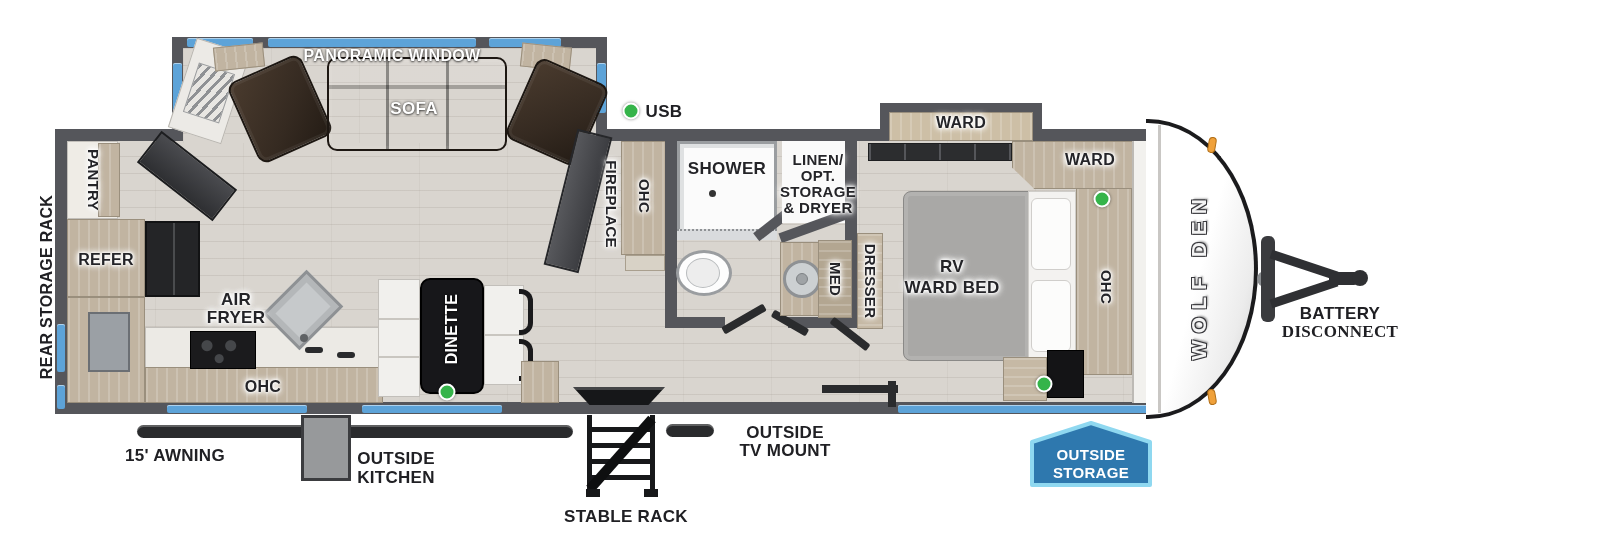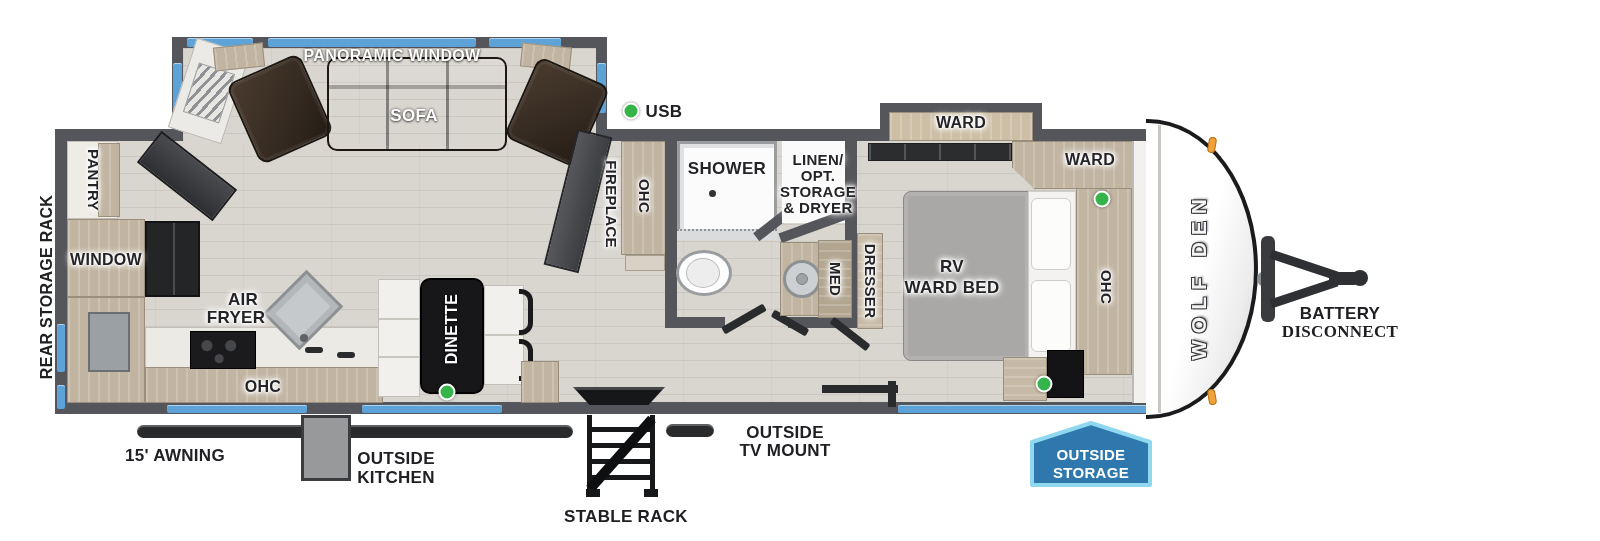--- a/index.html
+++ b/index.html
@@ -64,47 +64,47 @@
   <div class="abs" style="left:181px;top:15px;width:56px;height:94px;background:#eceae6;border:1px solid #b9b6b0;transform:rotate(18deg);"></div>
   <div class="abs" style="left:190px;top:38px;width:38px;height:52px;transform:rotate(18deg);background:repeating-linear-gradient(115deg,#8f9194 0 3px,#e8e6e2 3px 8px);border:1px solid #9a9c9e;"></div>
   <div class="tan" style="left:214px;top:16px;width:50px;height:24px;transform:rotate(-6deg);"></div>
   <div class="tan" style="left:521px;top:16px;width:50px;height:24px;transform:rotate(6deg);"></div>
   <div class="brown" style="left:240px;top:36px;width:80px;height:88px;transform:rotate(-24deg);"></div>
   <div class="brown" style="left:518px;top:39px;width:78px;height:88px;transform:rotate(24deg);"></div>
   <div class="brown" style="left:327px;top:28px;width:180px;height:94px;
        background-image:linear-gradient(180deg,rgba(255,255,255,.08) 0 26px,rgba(0,0,0,.25) 26px 30px,transparent 30px),
                         repeating-linear-gradient(90deg,transparent 0 57px,rgba(0,0,0,.4) 57px 60px);"></div>
   <div class="lbl white" style="left:392px;top:27px;">PANORAMIC WINDOW</div>
-  <div class="lbl white s17" style="left:414px;top:86px;text-align:center;">SOFA</div>
+  <div class="lbl white s17" style="left:414px;top:79px;text-align:center;">SOFA</div>
 
   <div class="dot" style="left:631px;top:82px;"></div>
   <div class="lbl plain s17" style="left:664px;top:82px;">USB</div>
 
   <div class="whitebox" style="left:67px;top:112px;width:51px;height:78px;background:#efece6;"></div>
   <div class="tan" style="left:98px;top:114px;width:22px;height:74px;"></div>
   <div class="lbl v90 s15" style="left:93px;top:151px;">PANTRY</div>
 
   <div class="tan" style="left:67px;top:190px;width:78px;height:78px;"></div>
   <div class="abs" style="left:145px;top:192px;width:55px;height:76px;background:#242527;border:2px solid #121314;
        background-image:linear-gradient(90deg,transparent 0 26px,#4a4c4e 26px 28px,transparent 28px);"></div>
-  <div class="lbl" style="left:106px;top:231px;">WINDOW</div>
+  <div class="lbl" style="left:106px;top:231px;">REFER</div>
 
   <div class="abs" style="left:139px;top:127px;width:96px;height:40px;background:linear-gradient(180deg,#4a4b4f,#2e2f32);border:2px solid #1c1d1f;transform:rotate(38deg);"></div>
 
   <div class="tan" style="left:67px;top:268px;width:78px;height:106px;"></div>
   <div class="abs" style="left:88px;top:283px;width:42px;height:60px;background:#9ba0a5;border:2px solid #6b6f74;"></div>
   <div class="whitebox" style="left:145px;top:298px;width:238px;height:42px;background:#eceae5;"></div>
   <div class="tan" style="left:145px;top:338px;width:238px;height:36px;"></div>
   <div class="abs" style="left:190px;top:302px;width:66px;height:38px;background-color:#1b1b1d;border:1px solid #000;
        background-image:radial-gradient(circle at 25% 38%,#45474a 0 5px,transparent 6px),radial-gradient(circle at 62% 38%,#45474a 0 5px,transparent 6px),radial-gradient(circle at 44% 74%,#45474a 0 4px,transparent 5px);"></div>
   <div class="abs" style="left:277px;top:250px;width:52px;height:62px;transform:rotate(45deg);background:#c6c9cb;border:3px solid #8e9194;box-shadow:inset 0 0 0 6px #b4b7b9;"></div>
   <div class="abs" style="left:300px;top:305px;width:8px;height:8px;border-radius:50%;background:#5f6265;"></div>
   <div class="dark" style="left:305px;top:318px;width:18px;height:6px;border-radius:3px;"></div>
   <div class="dark" style="left:337px;top:323px;width:18px;height:6px;border-radius:3px;"></div>
-  <div class="lbl s17" style="left:243px;top:270px;">AIR</div>
+  <div class="lbl s17" style="left:236px;top:270px;">AIR</div>
   <div class="lbl s17" style="left:236px;top:288px;">FRYER</div>
   <div class="lbl" style="left:263px;top:358px;">OHC</div>
 
   <div class="whitebox" style="left:378px;top:250px;width:42px;height:118px;
        background-image:linear-gradient(180deg,transparent 0 38px,#c9c6c0 38px 40px,transparent 40px 76px,#c9c6c0 76px 78px,transparent 78px);"></div>
   <div class="abs" style="left:420px;top:249px;width:64px;height:116px;background:#17171a;border-radius:10px;border:2px solid #000;"></div>
   <div class="lbl v270 white" style="left:452px;top:300px;">DINETTE</div>
   <div class="whitebox" style="left:484px;top:256px;width:40px;height:100px;
        background-image:linear-gradient(180deg,transparent 0 48px,#c9c6c0 48px 50px,transparent 50px);"></div>
   <div class="abs" style="left:519px;top:260px;width:14px;height:46px;border:5px solid #1a1a1c;border-left:0;border-radius:0 12px 12px 0;"></div>

